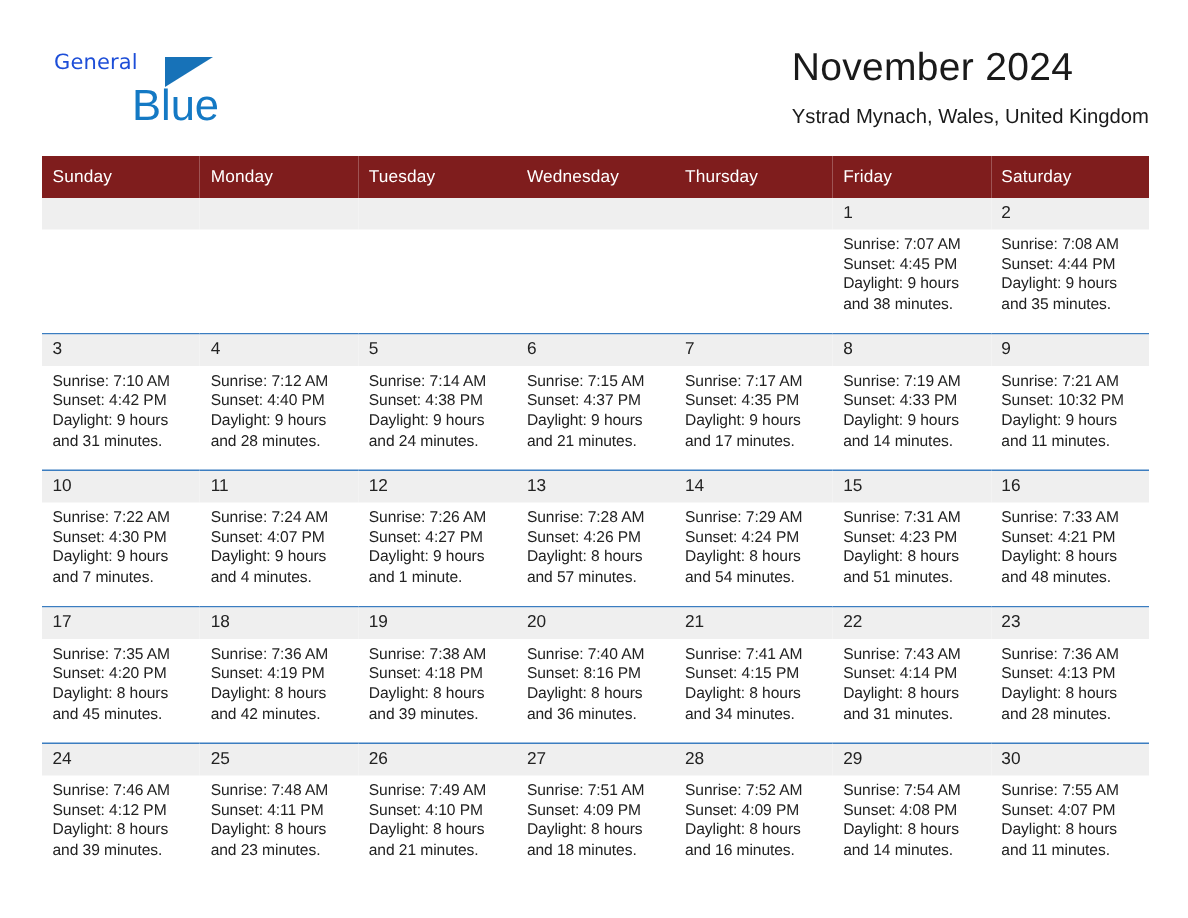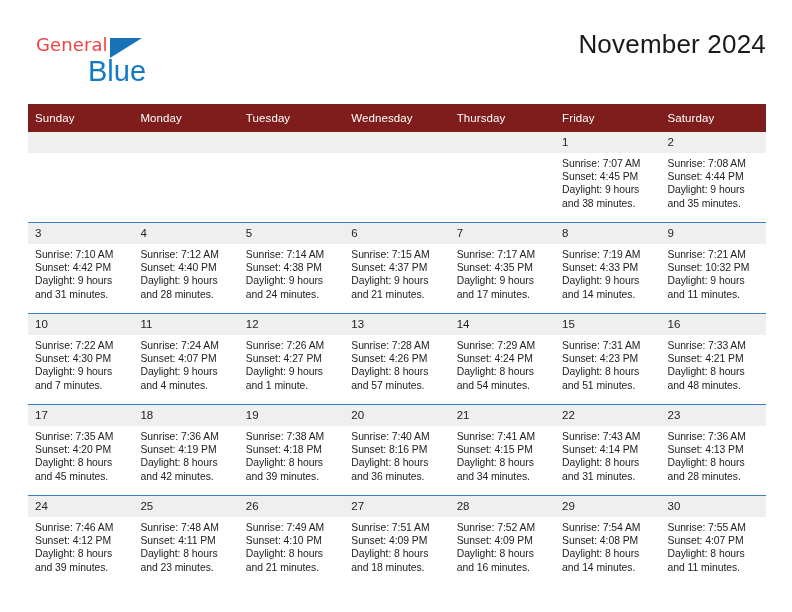--- a/index.html
+++ b/index.html
@@ -33,23 +33,23 @@
     position: absolute;
     left: 8px;
     top: 6px;
     width: 180px;
     height: 52px;
   }
   .logo-general {
     position: absolute;
     left: 0px;
     top: 0px;
-    font-size: 18px;
+    font-size: 14px;
     letter-spacing: 0.1px;
-    color: #ef4444;
+    color: #1d4ed8;
     font-family: "DejaVu Sans", sans-serif;
     font-weight: 400;
   }
   .logo-blue {
     position: absolute;
     left: 52px;
     top: 21px;
     font-size: 29px;
     color: #1479c4;
     font-family: Liberation Sans, sans-serif;
@@ -155,20 +155,21 @@
   <div class="header">
 
     <div class="logo">
       <span class="logo-general">General</span>
       <span class="logo-tri"></span>
       <span class="logo-blue">Blue</span>
     </div>
 
     <div class="title-block">
       <div class="cal-title">November 2024</div>
+      <div class="cal-location">Ystrad Mynach, Wales, United Kingdom</div>
     </div>
 
   </div>
 
   <table class="cal">
     <thead>
       <tr id="weekday-row">
           <th>Sunday</th>
           <th>Monday</th>
           <th>Tuesday</th>

